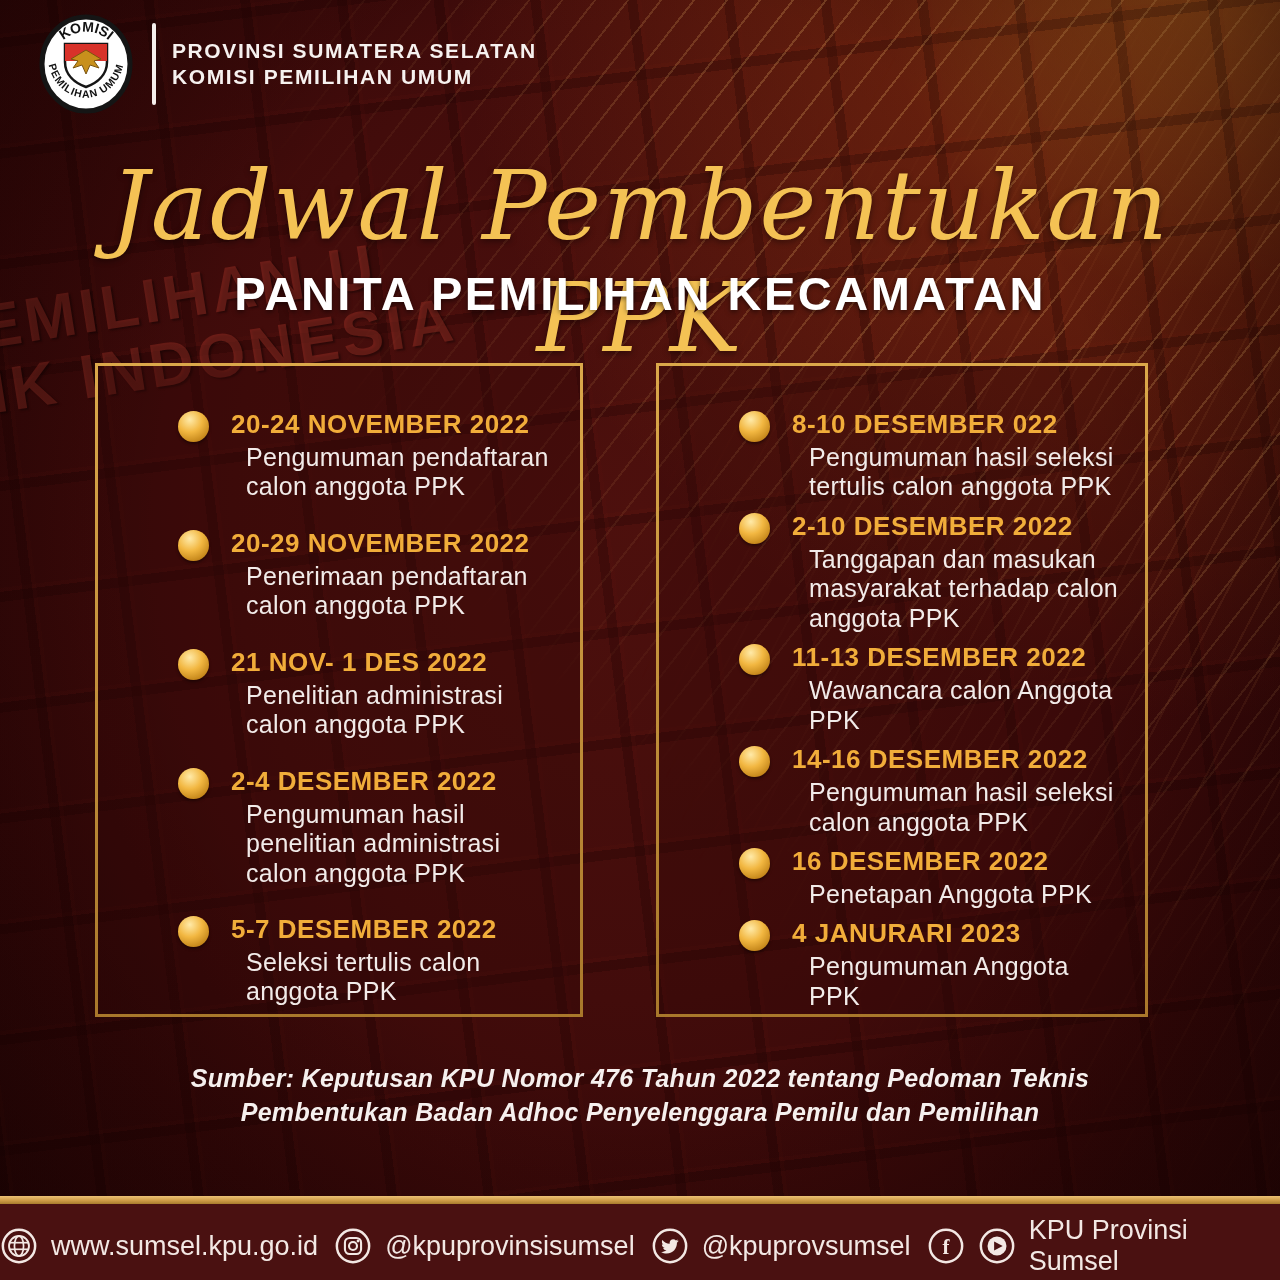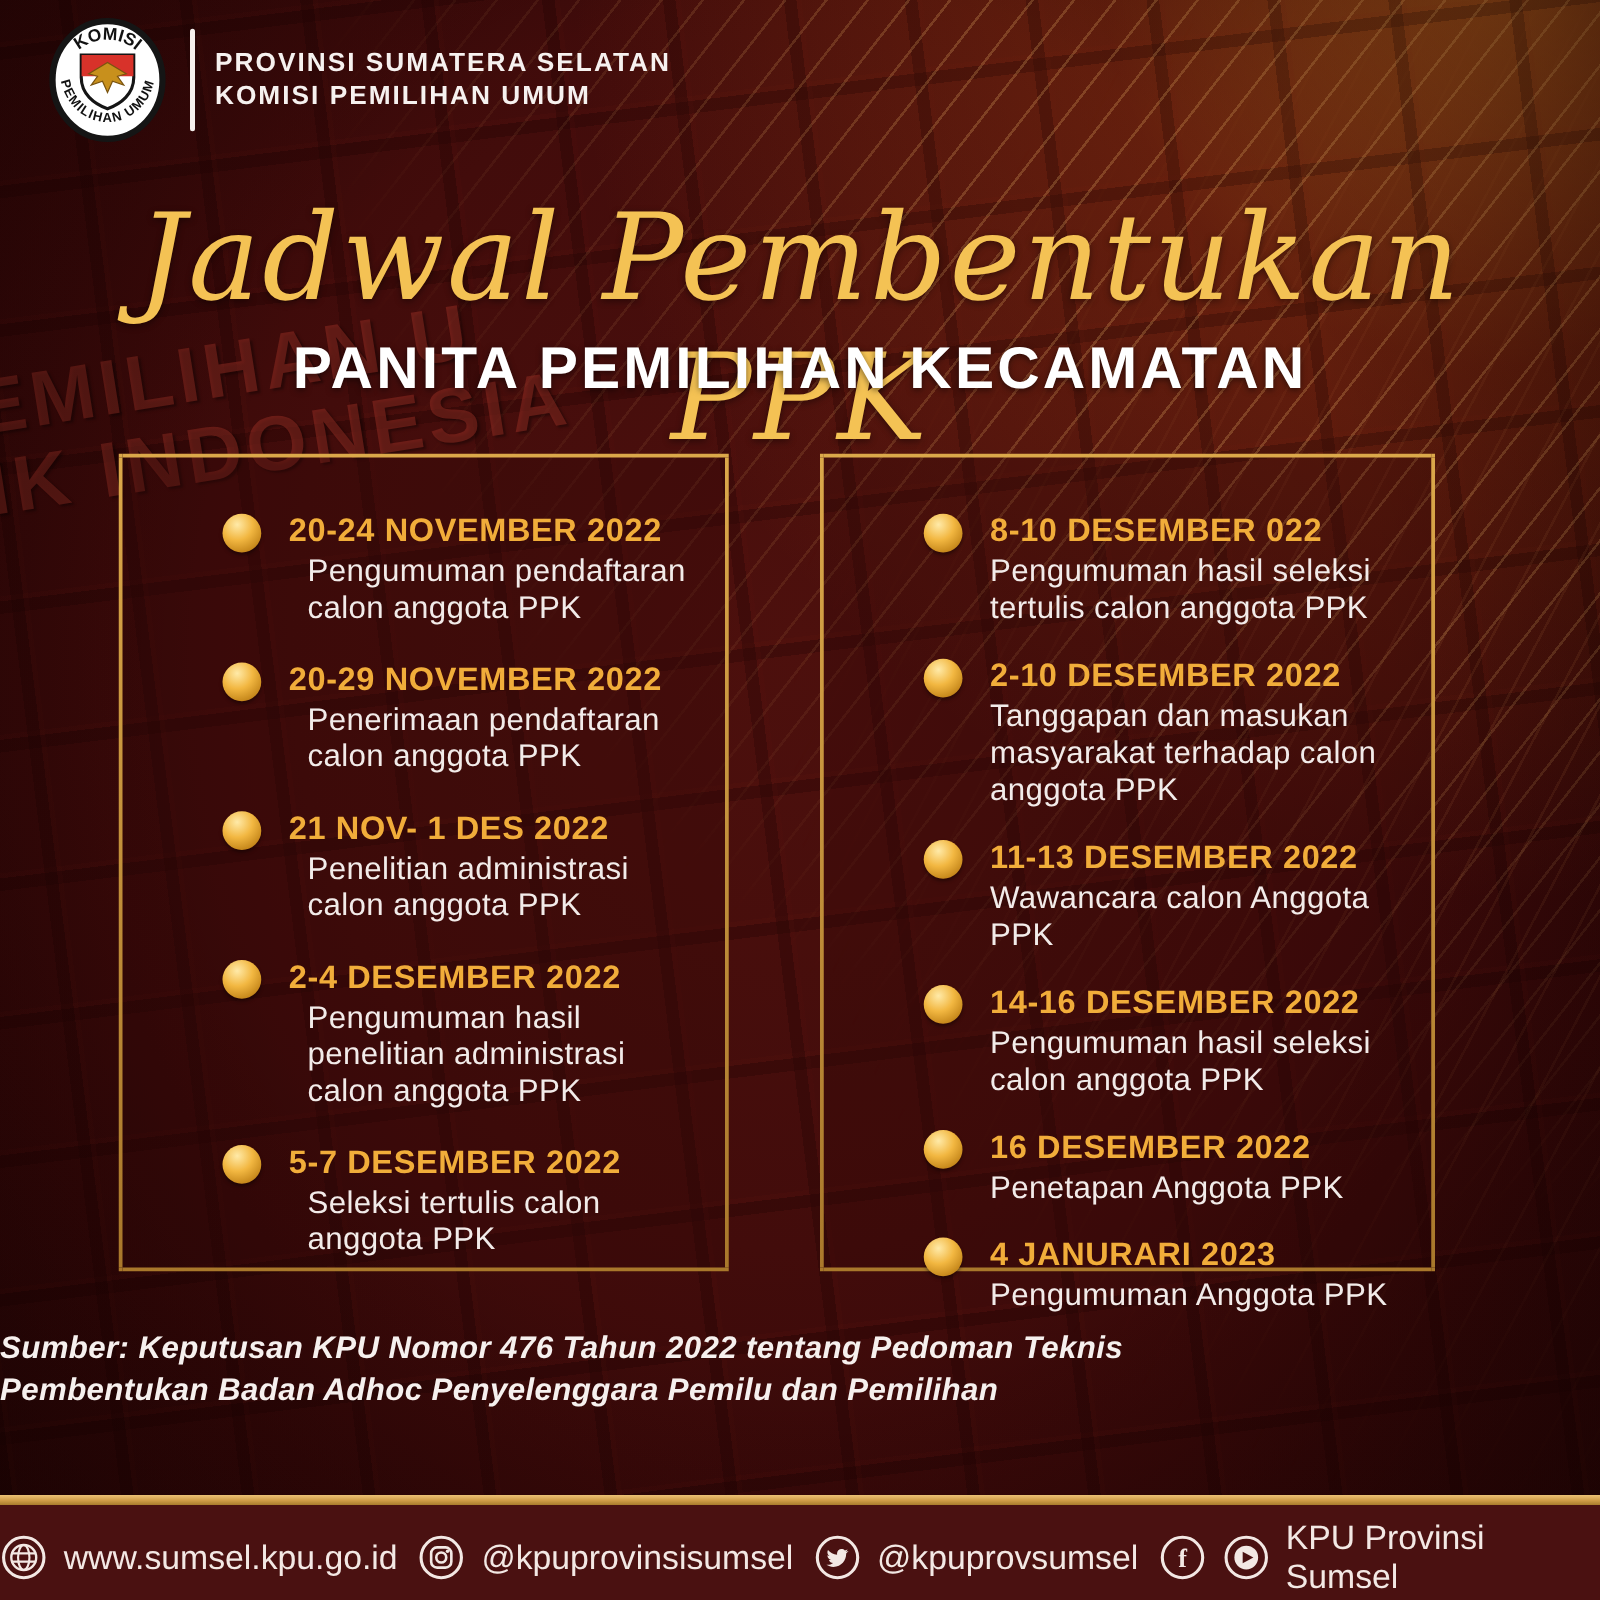--- a/index.html
+++ b/index.html
@@ -66,35 +66,35 @@
   .box{
     position:absolute;top:363px;height:654px;box-sizing:border-box;
     border:3px solid #c6913a;
     border-image:linear-gradient(180deg,#dba84a,#a9782b) 1;
     background:rgba(46,8,8,.28);
   }
   .box-left{left:95px;width:488px;}
   .box-right{left:656px;width:492px;}
   .items{display:flex;flex-direction:column;padding:44px 20px 0 80px;}
   .box-left .items{gap:27px;}
-  .box-right .items{gap:24px;}
+  .box-right .items{gap:10px;}
   .item{display:flex;align-items:flex-start;gap:22px;}
   .dot{
     width:31px;height:31px;border-radius:50%;flex-shrink:0;margin-top:1px;
     background:radial-gradient(circle at 38% 28%, #ffeaa8 0%, #f2b741 42%, #c88a1d 75%, #8f5f0e 100%);
     box-shadow:0 2px 3px rgba(0,0,0,.4);
   }
   .date{font-size:26px;font-weight:800;color:#f1ad3a;letter-spacing:.5px;line-height:1.15;}
   .desc{font-size:25px;color:#f2ebe9;line-height:1.18;margin-top:3px;letter-spacing:.3px;}
   .box-left .desc{max-width:330px;margin-left:15px;}
-  .box-right .desc{max-width:362px;}
+  .box-right .desc{max-width:362px;margin-left:17px;}
 
   
   .source{
-    position:absolute;top:1062px;left:0;width:100%;text-align:left;
+    position:absolute;top:1062px;left:0;width:100%;text-align:center;
     font-style:italic;font-weight:bold;font-size:25px;color:#f6f0ee;line-height:1.35;
     letter-spacing:.3px;
   }
 
   
   .footer-goldline{position:absolute;top:1196px;left:0;width:100%;height:8px;
     background:linear-gradient(180deg,#ecc276 0%,#cf9c47 55%,#a87c2c 100%);}
   .footer{
     position:absolute;top:1204px;left:0;width:100%;height:84px;background:#4a1111;
     display:flex;align-items:center;justify-content:center;gap:16px;

